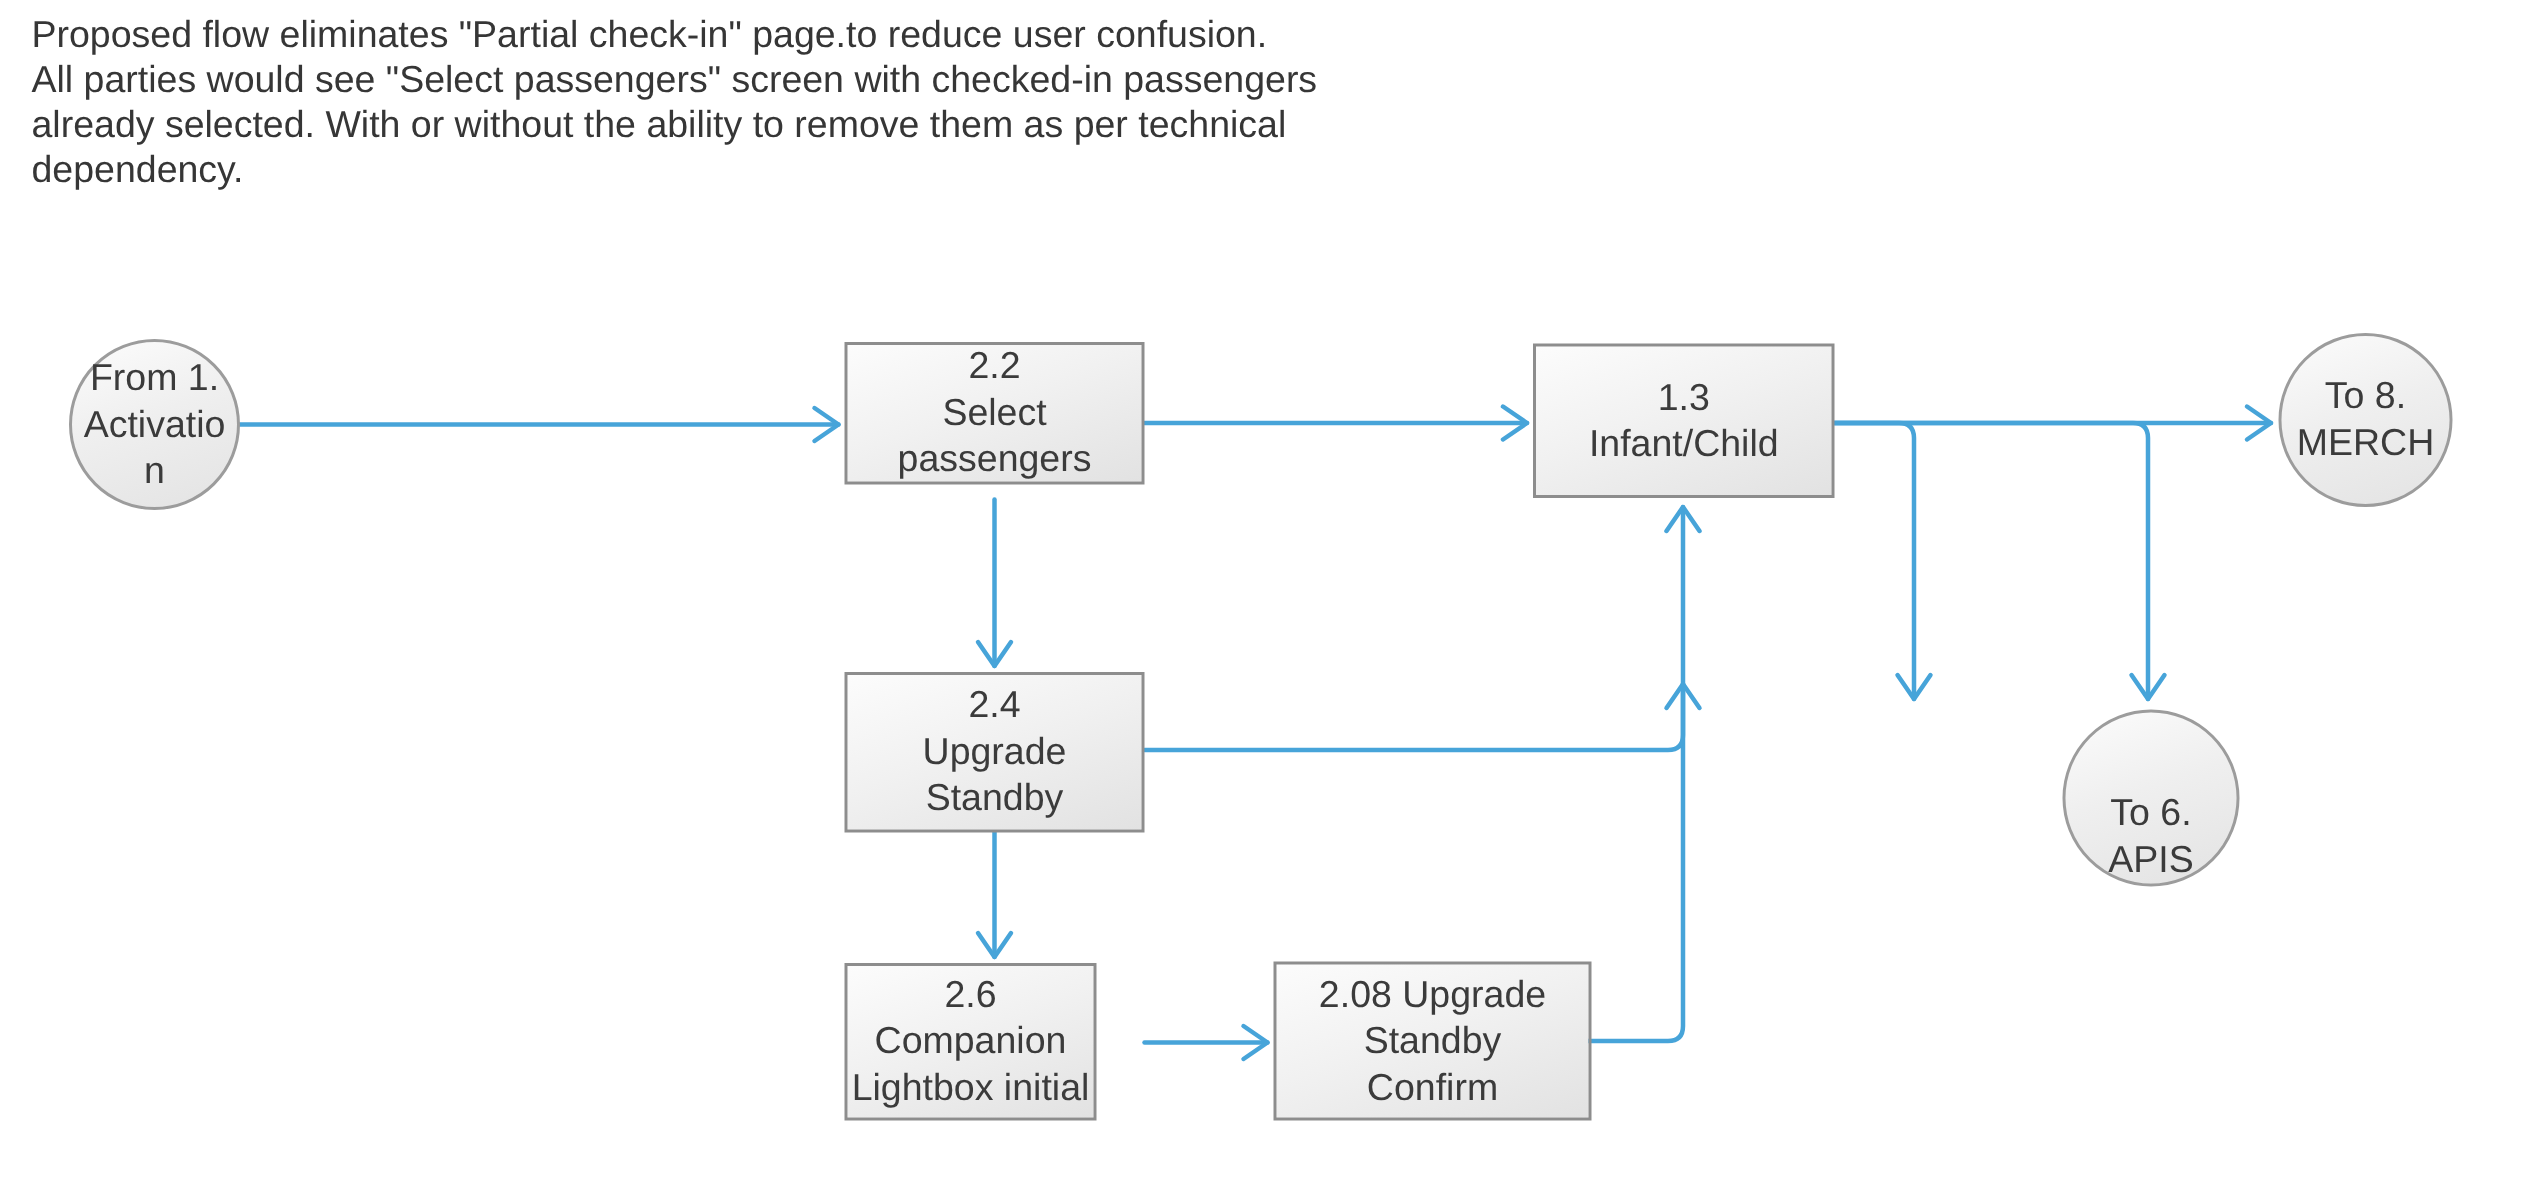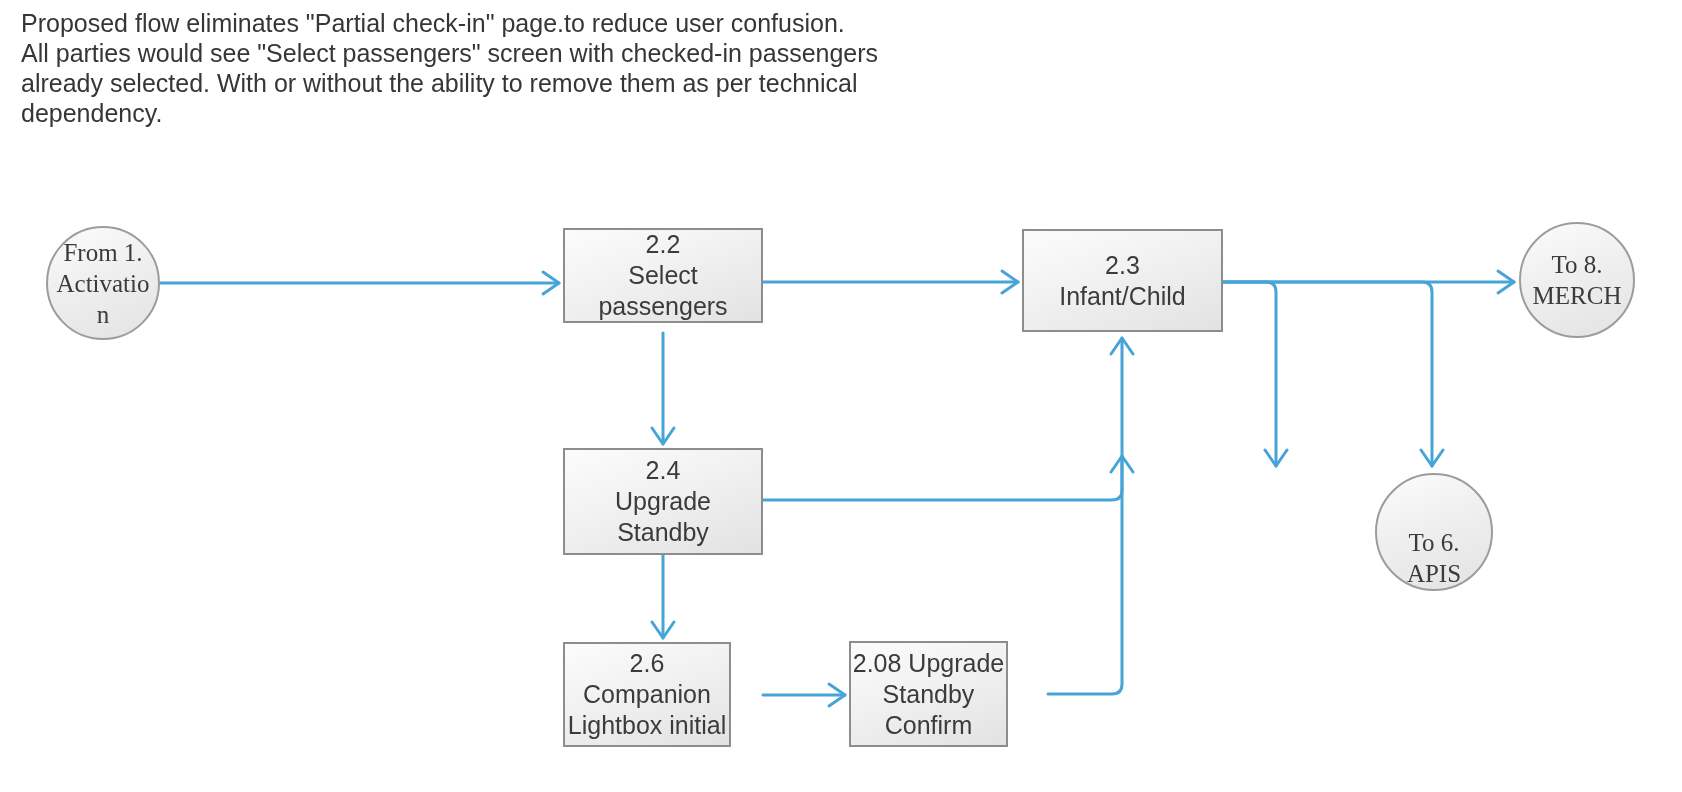--- a/index.html
+++ b/index.html
@@ -50,21 +50,20 @@
     white-space: pre-line;
   }
   .node.box {
     background: linear-gradient(160deg, #fcfcfc 0%, #f1f1f1 45%, #e2e2e2 100%);
     border: 2px solid #8d8d8d;
   }
   .node.circle {
     background: linear-gradient(160deg, #fcfcfc 0%, #efefef 45%, #e3e3e3 100%);
     border: 2px solid #9c9c9c;
     border-radius: 50%;
-    font-family: Liberation Serif, serif;
   }
 </style>
 </head>
 <body>
 
 <div class="canvas">
 
   <div class="description">Proposed flow eliminates "Partial check-in" page.to reduce user confusion.
 All parties would see "Select passengers" screen with checked-in passengers
 already selected. With or without the ability to remove them as per technical
@@ -94,37 +93,37 @@
 n</span>
   </div>
 
   <div class="node box" style="left:563px; top:228px; width:200px; height:95px;">
     <span>2.2
 Select
 passengers</span>
   </div>
 
   <div class="node box" style="left:1022px; top:229px; width:201px; height:103px;">
-    <span>2.3
+    <span>1.3
 Infant/Child</span>
   </div>
 
   <div class="node box" style="left:563px; top:448px; width:200px; height:107px;">
     <span>2.4
 Upgrade
 Standby</span>
   </div>
 
   <div class="node box" style="left:563px; top:642px; width:168px; height:105px;">
     <span>2.6
 Companion
 Lightbox initial</span>
   </div>
 
-  <div class="node box" style="left:849px; top:641px; width:159px; height:106px;">
+  <div class="node box" style="left:849px; top:641px; width:212px; height:106px;">
     <span>2.08 Upgrade
 Standby
 Confirm</span>
   </div>
 
 
   <div class="node circle" style="left:1375px; top:473px; width:118px; height:118px;align-items:flex-end;">
     <span>To 6.
 APIS</span>
   </div>

